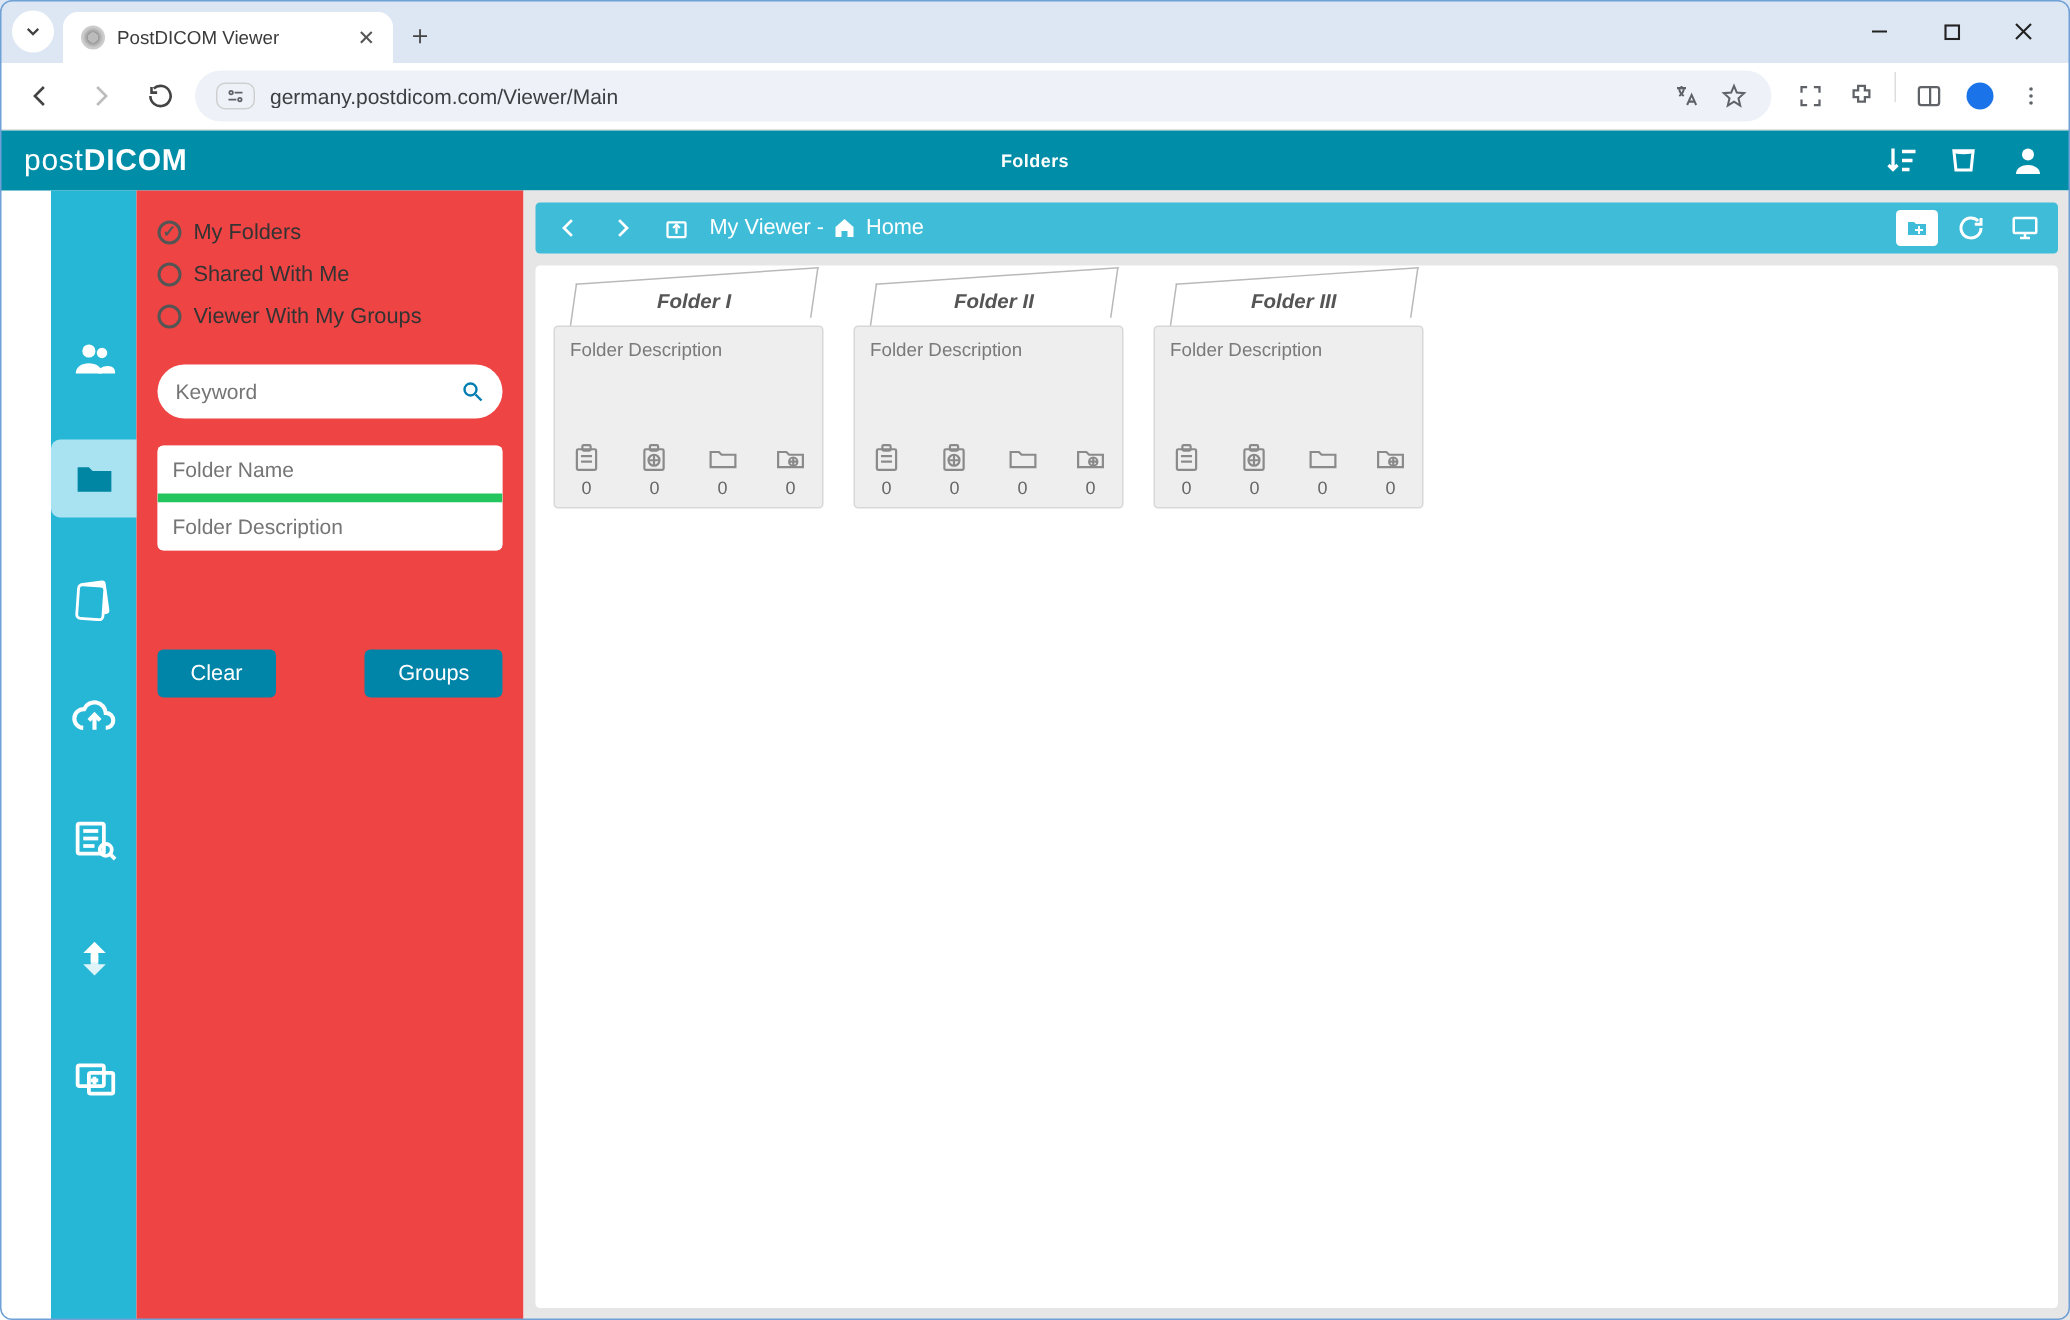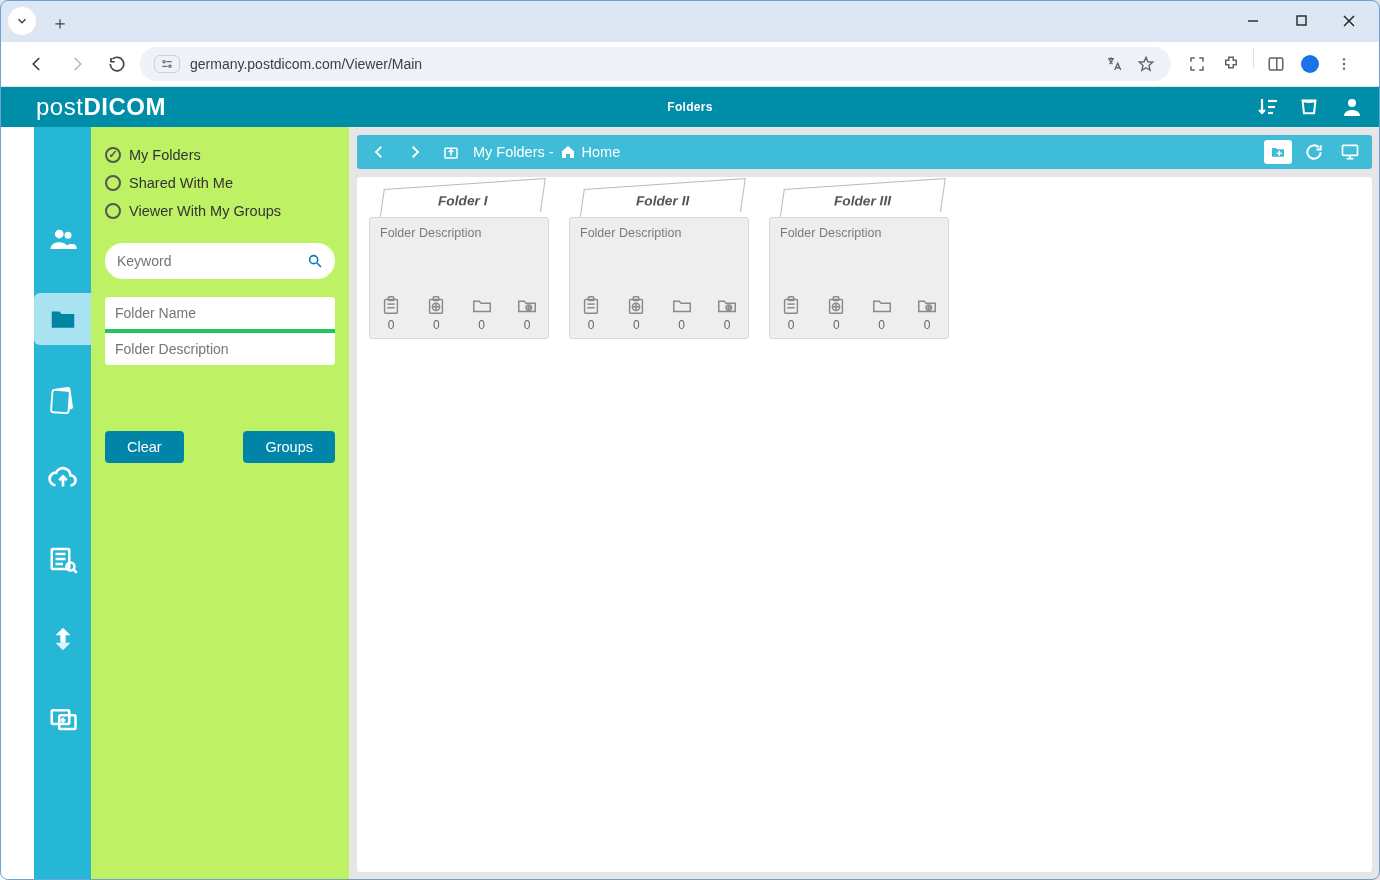--- a/index.html
+++ b/index.html
@@ -10,71 +10,71 @@
   .tab-row { height: 42px; background: #dde7f3; display: flex; align-items: center; padding: 0 8px; }
   .tab-drop { width: 28px; height: 28px; border-radius: 14px; background:#fff; display:flex; align-items:center; justify-content:center; margin-right:6px; cursor:pointer; }
   .tab { height: 34px; background:#fff; border-radius: 10px 10px 0 0; display:flex; align-items:center; padding:0 12px; min-width:220px; gap:8px; margin-top:8px; }
   .favicon { width:16px; height:16px; border-radius:50%; background:radial-gradient(circle,#bbb 30%,#999 31%,#ccc 60%); }
   .tab-title { font-size:12.5px; color:#3a3a3a; flex:1; white-space:nowrap; overflow:hidden; text-overflow:ellipsis; }
   .tab-close { font-size:14px; color:#555; cursor:pointer; }
   .new-tab { width:28px; height:28px; display:flex; align-items:center; justify-content:center; font-size:18px; color:#444; cursor:pointer; margin-left:4px; margin-top:4px; }
   .win-controls { margin-left:auto; display:flex; gap:2px; }
   .win-btn { width:46px; height:32px; display:flex; align-items:center; justify-content:center; color:#222; cursor:pointer; font-size:12px; }
 
-  .addr-row { height:45px; display:flex; align-items:center; padding:0 20px; gap:6px; background:#fff; }
+  .addr-row { height:45px; display:flex; align-items:center; padding:0 10px; gap:6px; background:#fff; }
   .nav-btn { width:34px; height:34px; display:flex; align-items:center; justify-content:center; color:#555; border-radius:17px; cursor:pointer; }
   .nav-btn.disabled { color:#bcbcbc; }
   .addr-bar { flex:1; height:34px; background:#eef2f8; border-radius:17px; display:flex; align-items:center; padding:0 14px; gap:10px; }
   .site-chip { font-size:11px; background:#fff0; color:#5f6368; border:1px solid #cfcfcf; border-radius:6px; padding:1px 5px; }
   .url-text { font-size:14px; color:#3c4043; flex:1; white-space:nowrap; overflow:hidden; text-overflow:ellipsis; }
   .addr-icon { width:22px; height:22px; display:flex; align-items:center; justify-content:center; color:#5f6368; cursor:pointer; }
   .ext-row { display:flex; gap:2px; margin-left:4px; }
   .ext-btn { width:32px; height:32px; display:flex; align-items:center; justify-content:center; color:#5f6368; cursor:pointer; }
   .profile-dot { width:18px; height:18px; border-radius:50%; background:#1a73e8; display:inline-block; }
   .divider { width:1px; height:20px; background:#ddd; margin:0 4px; }
 
   
   .app { position:relative; width:100%; height:calc(880px - 87px); display:flex; flex-direction:column; }
   .app-header { height:40px; background:#008da8; display:flex; align-items:center; color:#fff; padding:0 16px; }
   .logo-wrap { display:flex; align-items:center; gap:10px; }
   .logo-ball { width:44px; height:44px; border-radius:50%; position:relative; overflow:hidden; margin-left:-10px; margin-top:4px; }
   .logo-ball::before { content:""; position:absolute; inset:0; background:
     radial-gradient(circle at 50% 50%, rgba(255,255,255,.2) 0 30%, transparent 31%),
     repeating-linear-gradient(45deg, rgba(255,255,255,.6) 0 1px, transparent 1px 3px),
     repeating-linear-gradient(-45deg, rgba(255,255,255,.5) 0 1px, transparent 1px 3px); border-radius:50%; }
-  .brand { font-size:24px; font-weight:400; letter-spacing:.5px;margin-left:20px; }
+  .brand { font-size:20px; font-weight:400; letter-spacing:.5px; }
   .brand b { font-weight:700; }
   .header-title { position:absolute; left:50%; transform:translateX(-50%); font-size:12px; font-weight:700; letter-spacing:.3px; }
   .header-actions { margin-left:auto; display:flex; gap:18px; }
   .hdr-icon { width:24px; height:24px; color:#fff; cursor:pointer; }
 
   .app-body { flex:1; display:flex; min-height:0; }
 
   
   .rail { width:57px; background:#26b6d6; display:flex; flex-direction:column; align-items:center; padding-top:86px; gap:28px; }
   .rail-item { width:57px; height:52px; display:flex; align-items:center; justify-content:center; color:#fff; cursor:pointer; position:relative; }
   .rail-item.active { background:#a9e2f0; color:#0086a3; }
   .rail-item.active::after { content:""; position:absolute; right:-1px; top:0; bottom:0; width:0; }
   .rail-item.active.folder-item { border-top-left-radius:6px; border-bottom-left-radius:6px; }
   .rail svg { width:30px; height:30px; }
 
   
-  .side { width:258px; background:#bef264; padding:20px 14px; display:flex; flex-direction:column; gap:18px; }
+  .side { width:258px; background:#ef4444; padding:20px 14px; display:flex; flex-direction:column; gap:18px; }
   .radio-list { display:flex; flex-direction:column; gap:12px; margin-bottom:6px; }
   .radio-row { display:flex; align-items:center; gap:8px; cursor:pointer; color:#333; font-size:14.5px; }
   .radio { width:16px; height:16px; border:2px solid #555; border-radius:50%; display:inline-flex; align-items:center; justify-content:center; }
   .radio.checked::after { content:"✓"; font-size:11px; color:#555; font-weight:700; margin-top:-1px; }
   .radio.unchecked::after { content:""; }
 
   .search-pill { background:#fff; border-radius:18px; height:36px; display:flex; align-items:center; padding:12px 12px; }
   .search-pill input { border:none; outline:none; flex:1; font-size:14px; color:#444; background:transparent; }
   .search-pill .mag { color:#007eb1; }
 
   .input-stack { background:#fff; border-radius:4px; overflow:hidden; }
-  .input-stack input { width:100%; border:none; border-bottom:4px solid #22c55e; padding:8px 10px; font-size:14px; outline:none; color:#333; }
+  .input-stack input { width:100%; border:none; border-bottom:6px solid #22c55e; padding:8px 10px; font-size:14px; outline:none; color:#333; }
   .input-stack input:last-child { border-bottom:none; }
 
   .btn-row { display:flex; justify-content:space-between; gap:22px; margin-top:48px; }
   .btn { background:#0084a8; color:#fff; border:none; border-radius:4px; padding:8px 22px; font-size:14.5px; cursor:pointer; }
 
   
   .main { flex:1; background:#e6e6e6; padding:8px; display:flex; flex-direction:column; min-width:0; }
   .toolbar { height:34px; background:#3fbcd7; border-radius:3px; display:flex; align-items:center; color:#fff; padding:0 8px; gap:8px; font-size:14.5px; }
   .tb-btn { width:28px; height:28px; display:flex; align-items:center; justify-content:center; cursor:pointer; }
   .tb-sep { flex:1; }
@@ -102,20 +102,25 @@
 </style>
 </head>
 <body>
 
 <div class="browser-chrome">
   <div class="tab-row">
     <div class="tab-drop">
       <svg width="14" height="14" viewBox="0 0 24 24" fill="none" stroke="#444" stroke-width="2.5">
           <polyline points="6 9 12 15 18 9"></polyline>
         </svg>
+    </div>
+    <div class="tab">
+      <span class="favicon"></span>
+      <span class="tab-title">PostDICOM Viewer</span>
+      <span class="tab-close">✕</span>
     </div>
     <div class="new-tab">＋</div>
     <div class="win-controls">
       <div class="win-btn">
           <svg width="12" height="12">
             <line x1="1" y1="6" x2="11" y2="6" stroke="#222" stroke-width="1.4"></line>
           </svg>
         </div>
       <div class="win-btn">
           <svg width="11" height="11">
@@ -336,21 +341,21 @@
             </svg>
           </span>
         <span class="tb-btn">
             <svg width="18" height="18" viewBox="0 0 24 24" fill="none" stroke="#fff" stroke-width="2">
               <rect x="4" y="7" width="16" height="13" rx="1"></rect>
               <path d="M12 17V9"></path>
               <path d="M9 12l3-3 3 3"></path>
             </svg>
           </span>
         <span class="crumb">
-          <span>My Folders - </span>
+          <span>My Viewer - </span>
           <svg width="16" height="16" viewBox="0 0 24 24" fill="#fff">
               <path d="M3 11l9-8 9 8v10h-6v-6h-6v6H3z"></path>
             </svg>
           <span>Home</span>
         </span>
         <span class="tb-sep"></span>
         <div class="tb-right">
           <span class="tb-new">
               <svg width="18" height="16" viewBox="0 0 24 24" fill="#3fbcd7">
                 <path d="M3 6h6l2 2h10v11H3z"></path>

